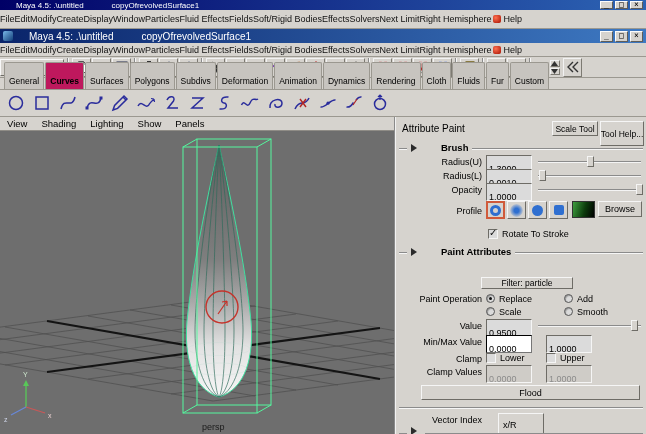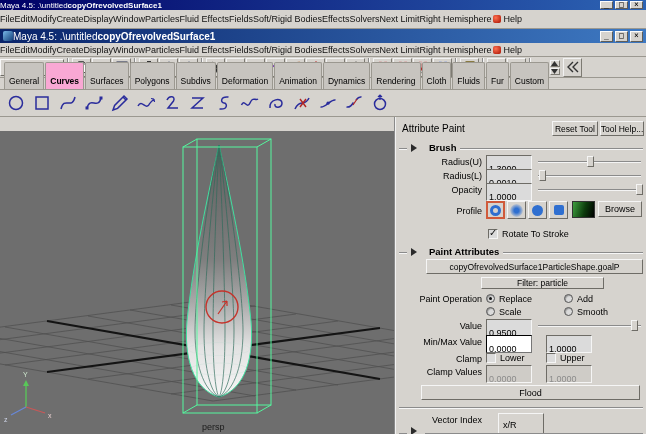--- a/index.html
+++ b/index.html
@@ -2,22 +2,22 @@
 <html><head>
 <meta charset="utf-8">
 <style>
 *{box-sizing:border-box;margin:0;padding:0}
 body{background:#888;font-family:"Liberation Sans",sans-serif}
 #screen{position:relative;width:646px;height:434px;background:#d6d3ce;overflow:hidden;font-family:"Liberation Sans",sans-serif}
 
 .tb{position:absolute;left:0;right:0;color:#fff;display:flex;align-items:center;overflow:hidden;white-space:nowrap}
 .tb1{top:0;height:10px;background:linear-gradient(90deg,#000066,#2d64b4);font-size:8px}
 .tb2{top:29px;height:14px;background:linear-gradient(90deg,#0a246a,#3e79c2);font-size:10px}
-.tb .ttl{margin-left:0}
-.tb .doc{font-weight:bold;}
+.tb .ttl{margin-left:16px}
+.tb .doc{font-weight:normal;margin-left:28px}
 .winbtns{margin-left:auto;display:flex;gap:2px;padding-right:3px}
 .winbtn{width:13px;height:11px;background:#d6d3ce;color:#000;border:1px solid;border-color:#fcfcfc #5f5d58 #5f5d58 #fcfcfc;font-size:8px;line-height:8px;text-align:center;font-family:"DejaVu Sans Mono",monospace;padding:0}
 .tb1 .winbtn{height:8px;line-height:6px}
 .mayaicon{width:10px;height:10px;margin-left:3px;background:linear-gradient(135deg,#79b8e8,#123e78);border-radius:2px;flex:none}
 
 .menubar{position:absolute;left:0;right:0;background:#d6d3ce;display:flex;align-items:center;border-bottom:1px solid #9b9890}
 .mb1{top:10px;height:19px}
 .mb2{top:43px;height:14px}
 .mi{font-size:9px;padding:0 0;color:#111;white-space:nowrap;cursor:default}
 .plug{width:8px;height:8px;background:radial-gradient(circle at 35% 35%,#ff7050,#a51000);border-radius:2px;margin:0 2px;flex:none}
@@ -26,41 +26,41 @@
 .menuset{width:64px;height:17px;border:1px solid;border-color:#f8f8f8 #6e6c66 #6e6c66 #f8f8f8;display:flex;align-items:center;font-size:9px;padding:0 3px;flex:none;background:#d6d3ce}
 .dd{margin-left:auto;width:0;height:0;border:3px solid transparent;border-top:4px solid #333;margin-top:4px}
 .vsep{width:2px;height:18px;border-left:1px solid #8b8b8b;border-right:1px solid #f6f6f6;margin:0 2px;flex:none}
 .sicon{width:19px;height:19px;background:#d6d3ce;border:1px solid;border-color:#f2f2f2 #7d7a72 #7d7a72 #f2f2f2;display:flex;align-items:center;justify-content:center;flex:none;padding:0}
 .selbox{display:flex;align-items:center;font-size:9px;gap:2px;margin:0 2px;flex:none}
 .spin{display:flex;flex-direction:column;gap:1px}
 .spinbtn{width:10px;height:7px;background:#d6d3ce;border:1px solid;border-color:#f2f2f2 #7d7a72 #7d7a72 #f2f2f2;display:flex;align-items:center;justify-content:center;padding:0}
 
 .shelftabs{position:absolute;top:78px;left:0;right:0;height:12px;background:#d6d3ce;display:flex;align-items:flex-end;border-bottom:1px solid #9b9890;padding-left:4px}
 .stab{font-size:8.5px;padding:13px 4px;border:1px solid #9b9890;border-bottom:none;background:#c7c4bf;height:11px;line-height:11px;white-space:nowrap;margin-right:1px;border-radius:2px 2px 0 0;cursor:default}
-.stab.active{background:#f9a8d4;font-weight:bold}
+.stab.active{background:#be185d;font-weight:bold}
 .shelf{position:absolute;top:90px;left:0;right:0;height:27px;background:#d6d3ce;border-bottom:1px solid #9b9890;display:flex;align-items:center;padding-left:3px;gap:1px}
 .shicon{width:25px;height:24px;background:#d6d3ce;border:none;display:flex;align-items:center;justify-content:center;padding:0}
 
 .panelmenu{position:absolute;top:117px;left:0;width:395px;height:14px;background:#d6d3ce;display:flex;align-items:center;border-bottom:1px solid #8f8c86;border-right:1px solid #8f8c86}
 .pmi{font-size:9.5px;padding:0 7px;cursor:default}
 .viewport{position:absolute;top:131px;left:0;width:395px;height:303px;background:#6e6e6e}
 
 .toolpanel{position:absolute;top:117px;left:395px;width:251px;height:317px;background:#d6d3ce;border-left:1px solid #f2f2f2;box-shadow:-1px 0 0 #8a8a8a;overflow:hidden}
 .lab{position:absolute;left:0;width:86px;text-align:right;font-size:9px;white-space:nowrap}
 .lab2{position:absolute;font-size:9px;white-space:nowrap}
 .btn{position:absolute;background:#d6d3ce;border:1px solid;border-color:#f5f5f5 #6e6c66 #6e6c66 #f5f5f5;font-size:9px;display:flex;align-items:center;justify-content:center;font-family:inherit;padding:0;overflow:hidden;white-space:nowrap}
 .field{position:absolute;height:13px;width:46px;background:#dbdbdb;border:1px solid;border-color:#6e6c66 #f5f5f5 #f5f5f5 #6e6c66;font-size:9px;padding:8px 2px;line-height:11px;overflow:hidden;white-space:nowrap}
 .field.white{background:#fff;border-color:#000 #777 #777 #000}
 .field.dis{color:#8c8c8c;background:#cfccc7}
 .slider{position:absolute;height:13px}
 .strack{position:absolute;left:0;right:0;top:6px;height:2px;background:#8b8b8b;border-bottom:1px solid #f4f4f4}
 .shandle{position:absolute;top:1px;width:7px;height:11px;background:#d6d3ce;border:1px solid;border-color:#f5f5f5 #6e6c66 #6e6c66 #f5f5f5}
 .sect{position:absolute;left:3px;right:3px;height:12px}
 .sect .line{position:absolute;left:0;right:0;top:5px;height:2px;border-top:1px solid #8b8b8b;border-bottom:1px solid #f6f6f6}
-.sect .hdr{position:absolute;left:8px;top:-1px;background:#d6d3ce;padding:0 4px;font-size:9.5px;font-weight:bold;display:flex;align-items:center;gap:8px;white-space:nowrap}
+.sect .hdr{position:absolute;left:8px;top:-1px;background:#d6d3ce;padding:0 4px;font-size:9.5px;font-weight:bold;display:flex;align-items:center;gap:20px;white-space:nowrap}
 .tri{width:0;height:0;border:4px solid transparent;border-left:6px solid #2b2b2b;display:inline-block}
 .hr{position:absolute;left:3px;right:3px;height:2px;border-top:1px solid #8b8b8b;border-bottom:1px solid #f6f6f6}
 .cb{position:absolute;width:10px;height:10px;background:#dbdbdb;border:1px solid;border-color:#6e6c66 #f5f5f5 #f5f5f5 #6e6c66}
 .cb .ck{position:absolute;left:0;top:-3px;font-size:10px;font-weight:bold;color:#111;font-family:"DejaVu Sans",sans-serif}
 .rad{position:absolute;width:9px;height:9px;border-radius:50%;background:#dbdbdb;border:1px solid #555;box-shadow:inset 1px 1px 1px #999}
 .rad.on::after{content:"";position:absolute;left:2px;top:2px;width:3px;height:3px;border-radius:50%;background:#111}
 .pbtn{position:absolute;width:19px;height:18px;background:#d6d3ce;border:1px solid;border-color:#f5f5f5 #6e6c66 #6e6c66 #f5f5f5;display:flex;align-items:center;justify-content:center;padding:0}
 .pbtn.sel{border:2px solid #d05a3a}
 .donut{width:11px;height:11px;border:3px solid #2f6fd0;border-radius:50%}
 .soft{width:13px;height:13px;border-radius:50%;background:radial-gradient(circle,#2f6fd0 25%,rgba(47,111,208,0) 78%)}
@@ -398,20 +398,27 @@
         </svg>
       </button>
     <button class="shicon">
         <svg width="20" height="20" viewBox="0 0 20 20" fill="none" stroke="#2a2c9c" stroke-width="1.5">
           <circle cx="10" cy="11" r="5.5"></circle>
           <path d="M10 2v5M8 4l2-2 2 2" stroke-width="1.2"></path>
         </svg>
       </button>
   </div>
 
+  <div class="panelmenu">
+    <span class="pmi">View</span>
+    <span class="pmi">Shading</span>
+    <span class="pmi">Lighting</span>
+    <span class="pmi">Show</span>
+    <span class="pmi">Panels</span>
+  </div>
 
   <div class="viewport">
     <svg width="395" height="303" viewBox="0 0 395 303">
       <rect x="0" y="0" width="395" height="303" fill="#6e6e6e"></rect>
       <g stroke="#515151" stroke-width="0.8">
         <line x1="-120" y1="212" x2="213" y2="168"></line>
         <line x1="-78" y1="219" x2="255" y2="175"></line>
         <line x1="-37" y1="227" x2="296" y2="183"></line>
         <line x1="5" y1="234" x2="338" y2="190"></line>
         <line x1="88" y1="248" x2="421" y2="204"></line>
@@ -473,22 +480,22 @@
         <text x="23" y="246" font-size="7" fill="#cfe8cf" stroke="none">Y</text>
         <text x="48" y="287" font-size="7" fill="#e8cfcf" stroke="none">x</text>
         <text x="4" y="291" font-size="7" fill="#cfd5e8" stroke="none">z</text>
       </g>
       <text x="202" y="299" font-size="9" fill="#1c1c1c">persp</text>
     </svg>
   </div>
 
   <div class="toolpanel">
     <span class="lab2" style="left:6px;top:6px;font-size:10px">Attribute Paint</span>
-    <button class="btn" style="right:48px;top:4px;width:46px;height:15px;font-size:8.5px">Reset Tool</button>
-    <button class="btn" style="right:2px;top:4px;width:44px;height:15px;font-size:8.5px">Tool Help...</button>
+    <button class="btn" style="right:48px;top:4px;width:46px;height:15px;font-size:8.5px">Scale Tool</button>
+    <button class="btn" style="right:2px;top:4px;width:44px;height:25px;font-size:8.5px">Tool Help...</button>
 
     <div class="sect" style="top:26px">
       <span class="line"></span>
       <span class="hdr">
           <span class="tri"></span>
           <span>Brush</span>
         </span>
     </div>
 
     <span class="lab" style="top:40px">Radius(U)</span>
@@ -534,22 +541,21 @@
     <span class="lab2" style="left:106px;top:112px">Rotate To Stroke</span>
 
     <div class="sect" style="top:130px">
       <span class="line"></span>
       <span class="hdr">
           <span class="tri"></span>
           <span>Paint Attributes</span>
         </span>
     </div>
 
-    <button class="btn" style="left:30px;right:3px;top:142px;height:15px;font-size:8.5px">copyOfrevolvedSurface1ParticleShape.goalP</button>
-    <button class="btn" style="left:85px;top:160px;width:123px;height:12px;font-size:8.5px">Filter: particle</button>
+    <button class="btn" style="left:85px;top:160px;width:92px;height:12px;font-size:8.5px">Filter: particle</button>
 
     <span class="lab" style="top:177px">Paint Operation</span>
     <span class="rad on" style="left:90px;top:177px"></span>
     <span class="lab2" style="left:103px;top:177px">Replace</span>
     <span class="rad" style="left:90px;top:190px"></span>
     <span class="lab2" style="left:103px;top:190px">Scale</span>
     <span class="rad" style="left:168px;top:177px"></span>
     <span class="lab2" style="left:181px;top:177px">Add</span>
     <span class="rad" style="left:168px;top:190px"></span>
     <span class="lab2" style="left:181px;top:190px">Smooth</span>

